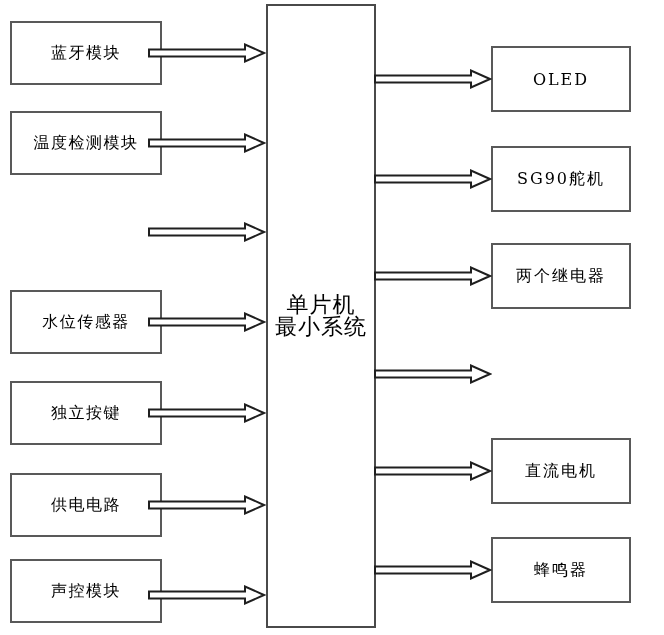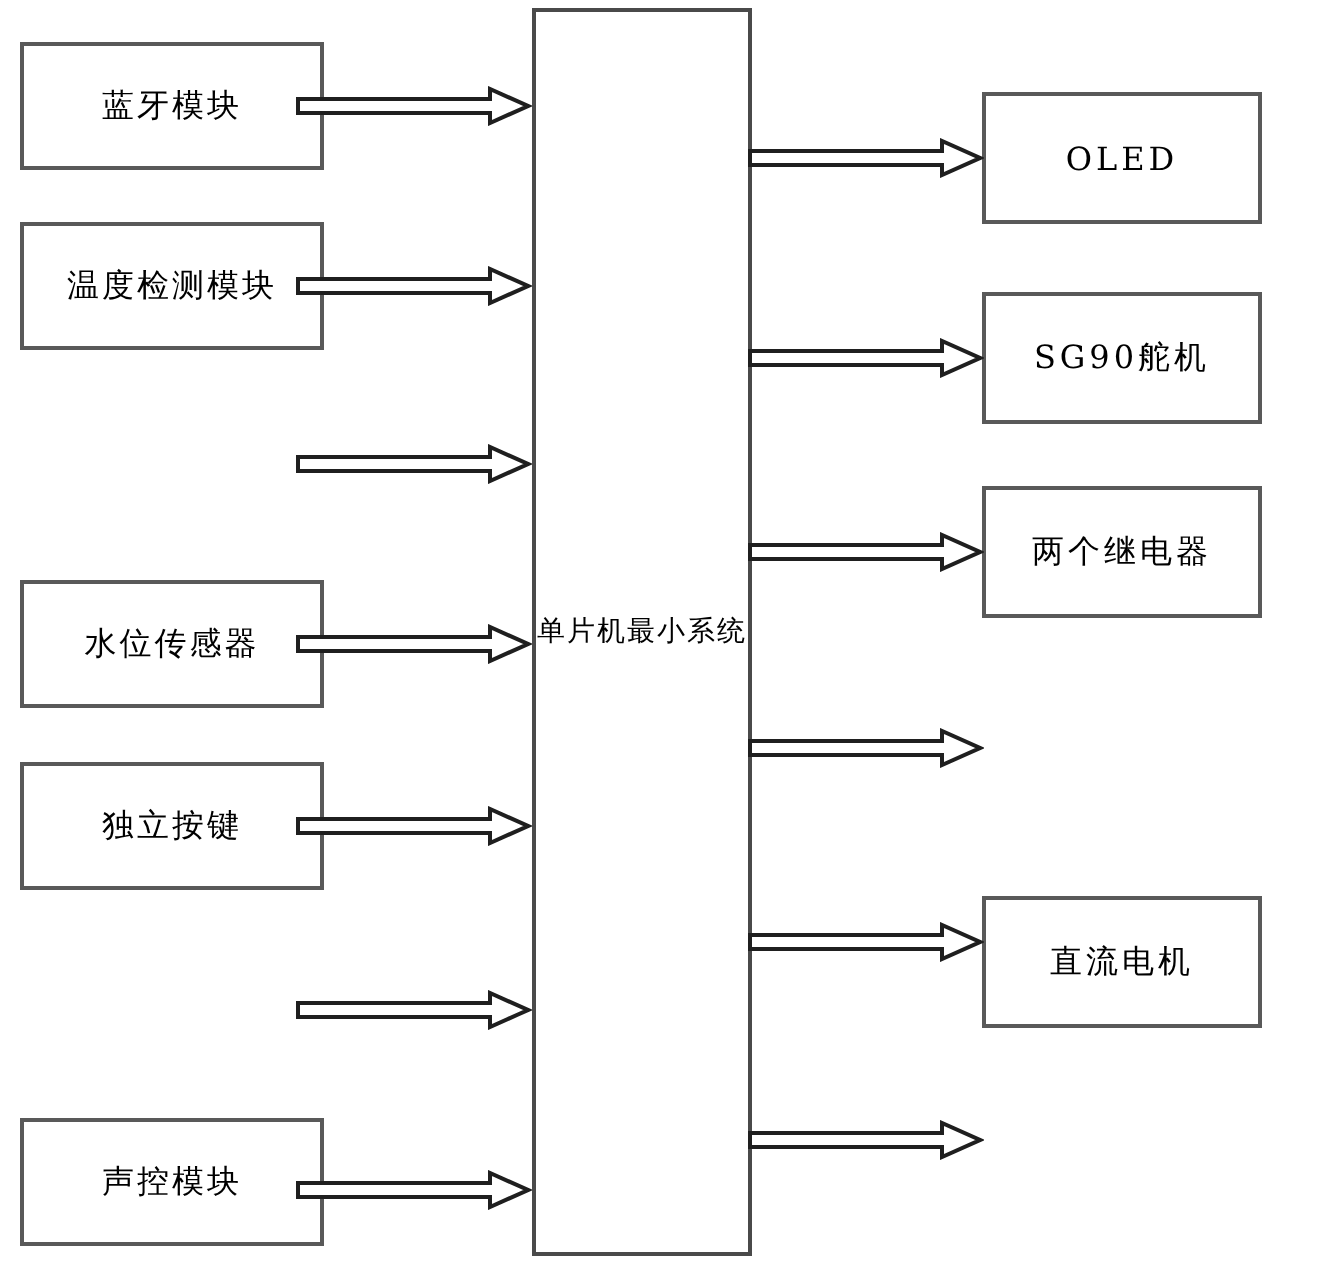--- a/index.html
+++ b/index.html
@@ -33,24 +33,24 @@
   .center-box {
     position: absolute;
     left: 266px;
     top: 4px;
     width: 110px;
     height: 624px;
     box-sizing: border-box;
     background: #ffffff;
     border: 2px solid #4a4a4a;
     display: flex;
-    flex-direction: row;
+    flex-direction: column;
     align-items: center;
     justify-content: center;
-    font-size: 14px;
+    font-size: 22px;
     line-height: 22px;
     color: #000000;
     letter-spacing: 1px;
     text-align: center;
   }
   .arrow {
     position: absolute;
     width: 118px;
     height: 20px;
   }
@@ -67,40 +67,46 @@
   </div>
   <div class="box left" style="top:111px">
     <span>温度检测模块</span>
   </div>
   <div class="box left" style="top:381px">
     <span>独立按键</span>
   </div>
   <div class="box left" style="top:290px">
     <span>水位传感器</span>
   </div>
+  <div class="box left" style="top:473px">
+    <span>供电电路</span>
+  </div>
   <div class="box left" style="top:559px">
     <span>声控模块</span>
   </div>
 
   <div class="center-box">
     <span>单片机</span>
     <span>最小系统</span>
   </div>
 
   <div class="box right" style="top:46px">
     <span>OLED</span>
   </div>
   <div class="box right" style="top:146px">
     <span>SG90舵机</span>
   </div>
   <div class="box right" style="top:243px">
     <span>两个继电器</span>
   </div>
-  <div class="box right" style="top:448px">
+  <div class="box right" style="top:438px">
     <span>直流电机</span>
+  </div>
+  <div class="box right" style="top:537px">
+    <span>蜂鸣器</span>
   </div>
 
   <svg class="arrow from-left" style="top:43px" viewBox="0 0 118 20">
       <polygon points="1,6.5 97,6.5 97,1.5 116,10 97,18.5 97,13.5 1,13.5" fill="#ffffff" stroke="#1f1f1f" stroke-width="2"></polygon>
     </svg>
   <svg class="arrow from-left" style="top:133px" viewBox="0 0 118 20">
       <polygon points="1,6.5 97,6.5 97,1.5 116,10 97,18.5 97,13.5 1,13.5" fill="#ffffff" stroke="#1f1f1f" stroke-width="2"></polygon>
     </svg>
   <svg class="arrow from-left" style="top:222px" viewBox="0 0 118 20">
       <polygon points="1,6.5 97,6.5 97,1.5 116,10 97,18.5 97,13.5 1,13.5" fill="#ffffff" stroke="#1f1f1f" stroke-width="2"></polygon>

